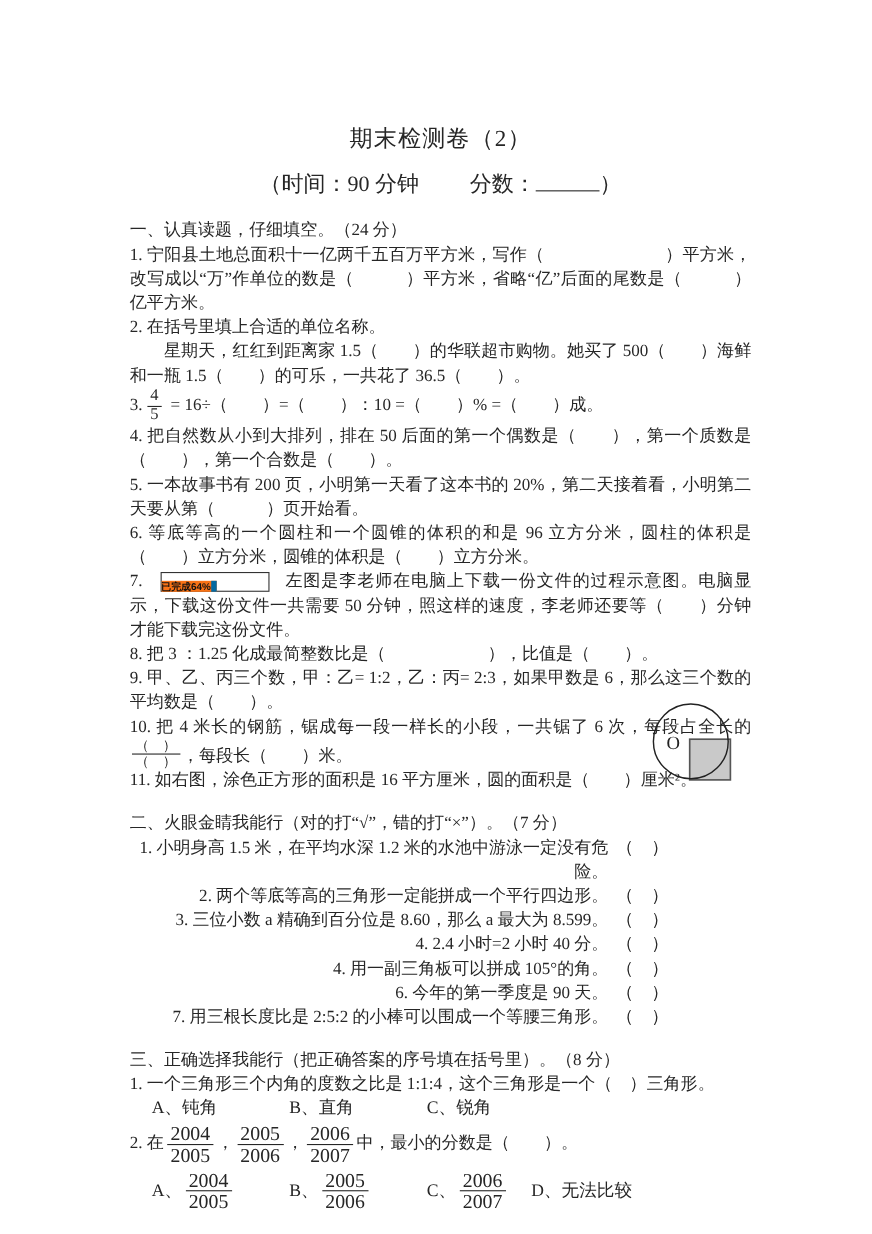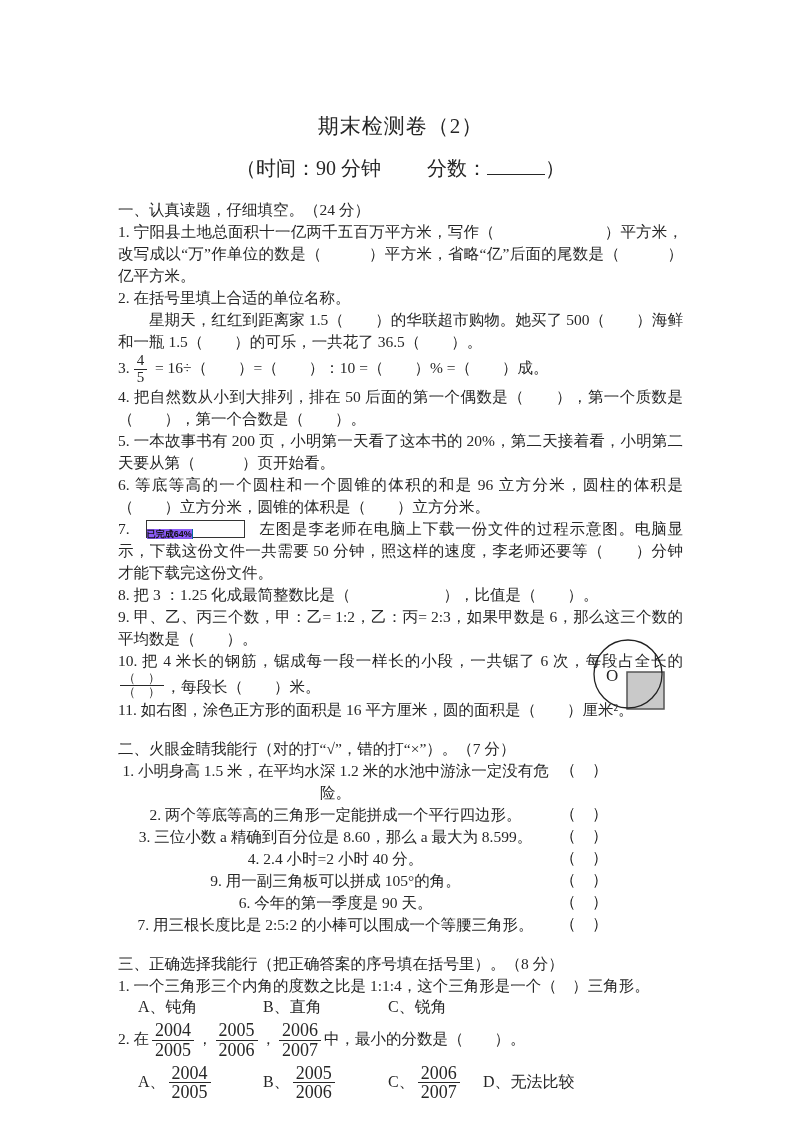--- a/index.html
+++ b/index.html
@@ -23,27 +23,27 @@
 
   .frac { display:inline-block; text-align:center; vertical-align:middle; line-height:1.05; }
   .frac .num { display:block; border-bottom:1px solid #262626; padding:0 3px; }
   .frac .den { display:block; padding:0 3px; }
   .frac-q3 { font-size:15px; margin:0 4px; }
   .frac-blank { font-size:12.5px; margin:0 2px; vertical-align:-4px; }
   .frac-s3 { font-size:18px; margin:0 3px;text-align:right; }
 
   .progress { display:inline-block; width:97px; height:16px; border:1px solid #333;
               vertical-align:-3px; margin:0 14px 0 16px; background:#fff; box-sizing:content-box; }
-  .progress-fill { height:100%; background:#8b5cf6; border-right:1px solid #0369a1; box-sizing:border-box;
+  .progress-fill { height:100%; background:#f97316; border-right:5px solid #0369a1; box-sizing:border-box;
                    font-family:"Liberation Sans","DejaVu Sans",sans-serif;
                    font-size:9px; font-weight:bold; line-height:15px; text-align:center;
                    color:#111; white-space:nowrap; overflow:hidden; }
 
   .tf-row { position:relative; padding-right:130px; }
-  .tf-row p { text-align:center; }
+  .tf-row p { text-align:right; }
   .tf-answer { position:absolute; left:442px; top:0; }
 
   .opt-row { display:flex; margin-left:20px; align-items:center; }
   .opt-row .opt { width:125px; text-align:left; }
   .opt-row .opt3 { width:95px; }
   .opt-row .opt-last { width:auto; }
 
   .q2frac-line { margin-top:3px; }
   .opt-frac-row { margin-top:4px; margin-bottom:2px; }
 
@@ -93,21 +93,21 @@
     </div>
     <div class="tf-row">
       <p>3. 三位小数 a 精确到百分位是 8.60，那么 a 最大为 8.599。</p>
       <span class="tf-answer">（　）</span>
     </div>
     <div class="tf-row">
       <p>4.  2.4 小时=2 小时 40 分。</p>
       <span class="tf-answer">（　）</span>
     </div>
     <div class="tf-row">
-      <p>9. 用一副三角板可以拼成 105°的角。</p>
+      <p>4. 用一副三角板可以拼成 105°的角。</p>
       <span class="tf-answer">（　）</span>
     </div>
     <div class="tf-row">
       <p>6. 今年的第一季度是 90 天。</p>
       <span class="tf-answer">（　）</span>
     </div>
     <div class="tf-row">
       <p>7. 用三根长度比是 2:5:2 的小棒可以围成一个等腰三角形。</p>
       <span class="tf-answer">（　）</span>
     </div>

